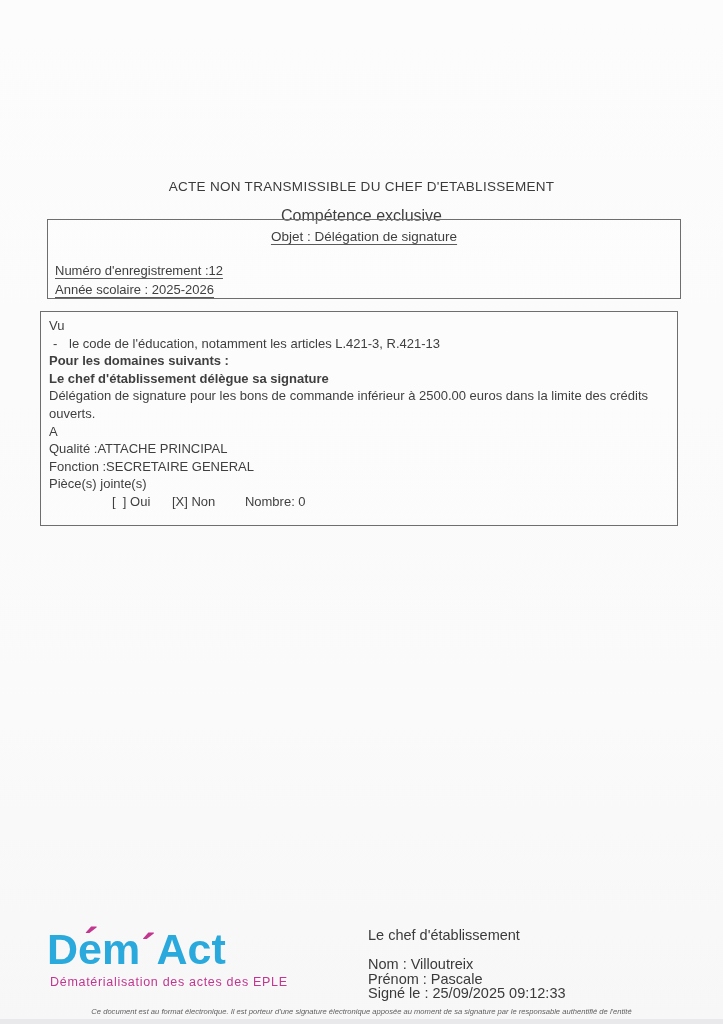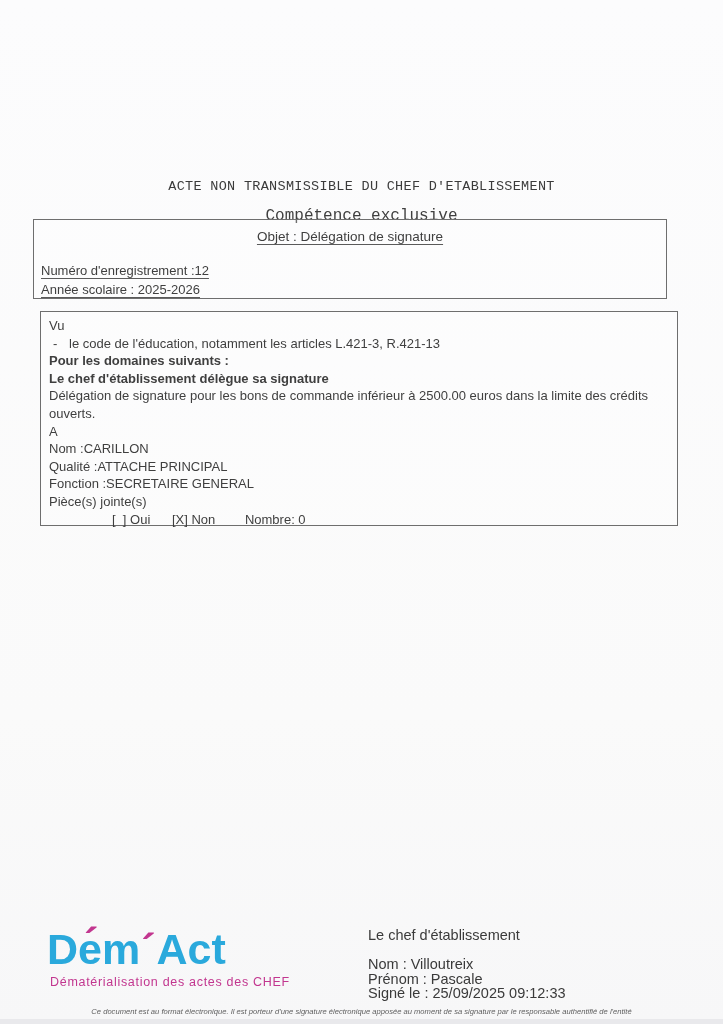--- a/index.html
+++ b/index.html
@@ -2,26 +2,26 @@
 <html><head>
 <meta charset="utf-8">
 <style>
   html,body{margin:0;padding:0;background:#f6f6f7;}
   .page{position:relative;width:723px;height:1024px;overflow:hidden;
         background:linear-gradient(180deg,#fcfcfd 0%,#fafafa 70%,#f7f7f8 100%);
         color:#3f3f3f;font-family:"Liberation Sans",sans-serif;}
   
   .header-block{position:absolute;left:41px;top:49px;font-size:13px;line-height:20px;}
   
-  .title-block{position:absolute;left:0;right:0;top:179px;text-align:center;font-family:Liberation Mono, monospace;}
+  .title-block{position:absolute;left:0;right:0;top:179px;text-align:center;}
   .title-main{font-size:13.5px;letter-spacing:.3px;color:#3b3b3b;}
   .title-sub{font-size:16px;margin-top:13px;}
   
   .box{border:1px solid #6e6e6e;box-sizing:border-box;background:rgba(255,255,255,.25);}
-  .box1{position:absolute;left:33px;top:219px;width:634px;height:80px;}
+  .box1{position:absolute;left:47px;top:219px;width:634px;height:80px;}
   .objet{text-align:center;margin-top:9px;font-size:13.5px;}
   .reg{position:absolute;left:7px;top:43px;font-size:13px;}
   .annee{position:absolute;left:7px;top:62px;font-size:13px;}
   .u{text-decoration:underline;text-underline-offset:3px;text-decoration-thickness:1px;text-decoration-color:#5a5a5a;}
   .box2{position:absolute;left:40px;top:311px;width:638px;height:215px;padding:5px 8px;
         font-size:13px;line-height:17.6px;}
   .b{font-weight:bold;}
   .dash{display:inline-block;width:16px;padding-left:4px;}
   .cbrow{margin-left:63px;}
   .cb2{margin-left:18px;} .cb3{margin-left:26px;}
@@ -60,34 +60,33 @@
     <div class="annee"><span class="u">Année scolaire : 2025-2026</span></div>
   </div>
 
   <div class="box box2">
     <div>Vu</div>
     <div><span class="dash">-</span><span>le code de l'éducation, notamment les articles L.421-3, R.421-13</span></div>
     <div class="b">Pour les domaines suivants :</div>
     <div class="b">Le chef d'établissement délègue sa signature</div>
     <div>Délégation de signature pour les bons de commande inférieur à 2500.00 euros dans la limite des crédits ouverts.</div>
     <div>A</div>
-    <div>Nom :CARILLON</div>
     <div>Qualité :ATTACHE PRINCIPAL</div>
     <div>Fonction :SECRETAIRE GENERAL</div>
     <div>Pièce(s) jointe(s)</div>
     <div class="cbrow">
       <span class="pre">[  ] Oui</span>
       <span class="pre cb2">[X] Non</span>
       <span class="pre cb3">Nombre: 0</span>
     </div>
   </div>
 
   <div class="logo">
     <div class="logo-text"><span class="lg-blue">D</span><span class="e-wrap"><span class="e-accent">´</span><span>e</span></span><span class="lg-blue">m</span><span class="apos">´</span><span class="lg-blue">Act</span></div>
-    <div class="logo-tagline">Dématérialisation des actes des CHEF</div>
+    <div class="logo-tagline">Dématérialisation des actes des EPLE</div>
   </div>
 
   <div class="signature">
     <div class="sig-role">Le chef d'établissement</div>
     <div class="sig-line">Nom : Villoutreix</div>
     <div class="sig-line">Prénom : Pascale</div>
     <div class="sig-line">Signé le : 25/09/2025 09:12:33</div>
   </div>
 
   <div class="legal">Ce document est au format électronique. Il est porteur d'une signature électronique apposée au moment de sa signature par le responsable authentifié de l'entité</div>

